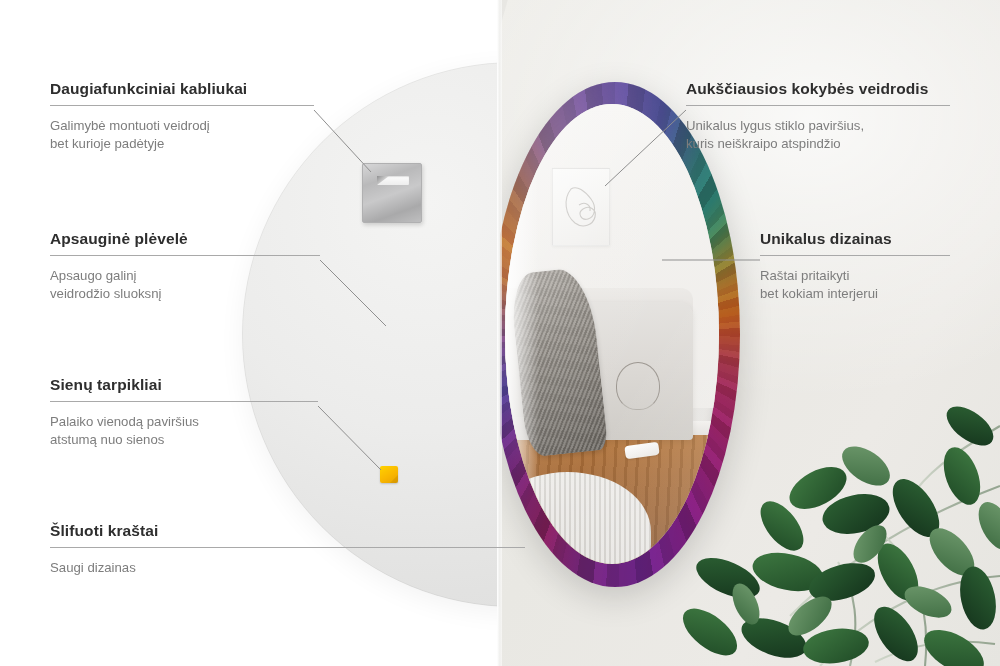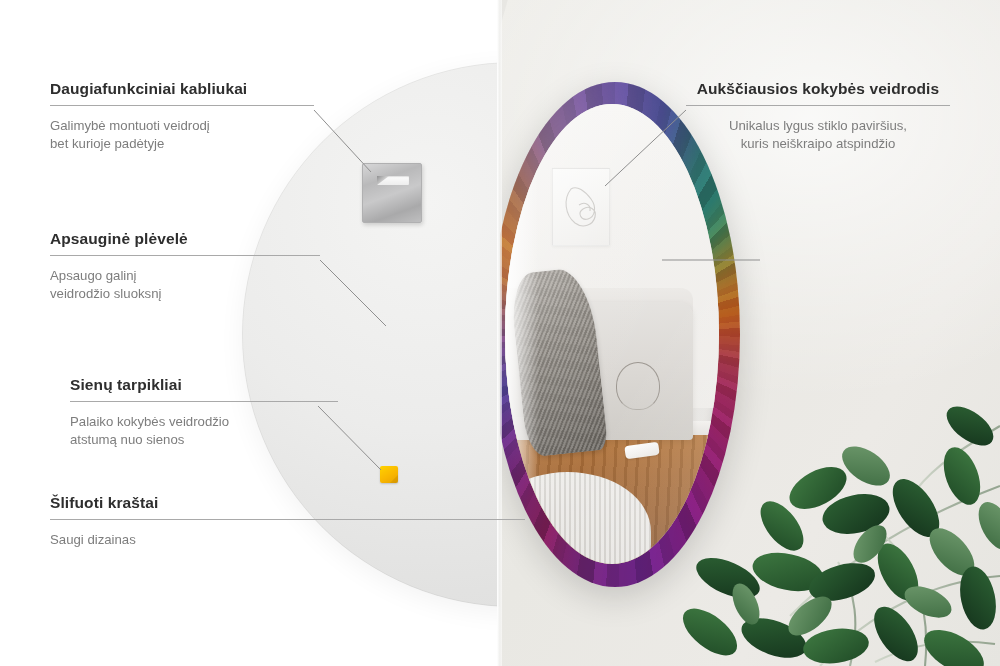--- a/index.html
+++ b/index.html
@@ -270,21 +270,21 @@
     font-size:15.5px; font-weight:bold; color:#2e2e2e;
     letter-spacing:0.1px; white-space:nowrap;
   }
   .c-rule {
     height:1px; background:#a9a9a9; margin-top:7px;
   }
   .c-desc {
     margin-top:11px; font-size:13.2px; line-height:1.38;
     color:#7d7d7d; white-space:pre-line;
   }
-  .callout.right { text-align:center; }
+  .callout.right { text-align:left; }
 
   svg.leaders { position:absolute; left:0; top:0; width:1000px; height:666px; pointer-events:none; }
 </style>
 </head>
 <body>
 
 <div id="stage">
 
   <div class="bg-left"></div>
   <div class="bg-right"></div>
@@ -406,34 +406,40 @@
 bet kurioje padėtyje</div>
   </div>
 
   <div class="callout" style="left:50px; top:230px; width:270px;">
     <div class="c-title">Apsauginė plėvelė</div>
     <div class="c-rule"></div>
     <div class="c-desc">Apsaugo galinį
 veidrodžio sluoksnį</div>
   </div>
 
-  <div class="callout" style="left:50px; top:376px; width:268px;margin-left:20px;">
+  <div class="callout" style="left:50px; top:376px; width:268px;">
     <div class="c-title">Sienų tarpikliai</div>
     <div class="c-rule"></div>
-    <div class="c-desc">Palaiko kokybės veidrodžio
+    <div class="c-desc">Palaiko vienodą paviršius
 atstumą nuo sienos</div>
   </div>
 
-  <div class="callout" style="left:50px; top:494px; width:475px;">
+  <div class="callout" style="left:50px; top:522px; width:475px;">
     <div class="c-title">Šlifuoti kraštai</div>
     <div class="c-rule"></div>
     <div class="c-desc">Saugi dizainas</div>
   </div>
 
   <div class="callout right" style="left:686px; top:80px; width:264px;">
     <div class="c-title">Aukščiausios kokybės veidrodis</div>
     <div class="c-rule"></div>
     <div class="c-desc">Unikalus lygus stiklo paviršius,
 kuris neiškraipo atspindžio</div>
   </div>
 
+  <div class="callout right" style="left:760px; top:230px; width:190px;">
+    <div class="c-title">Unikalus dizainas</div>
+    <div class="c-rule"></div>
+    <div class="c-desc">Raštai pritaikyti
+bet kokiam interjerui</div>
+  </div>
 
 </div>
 
 </body></html>

